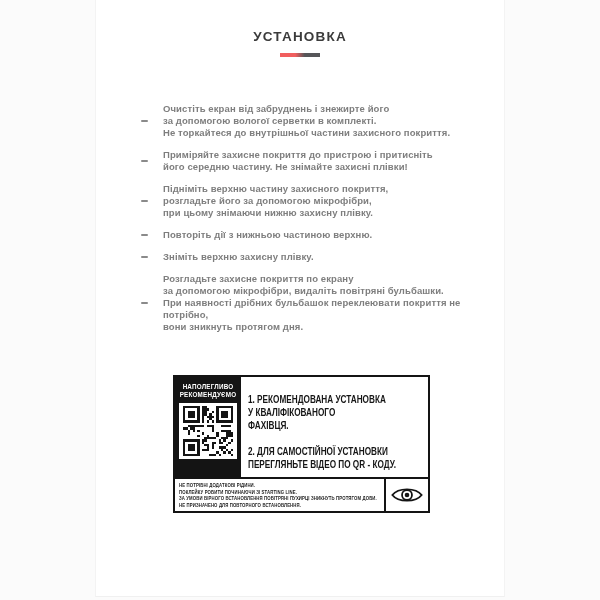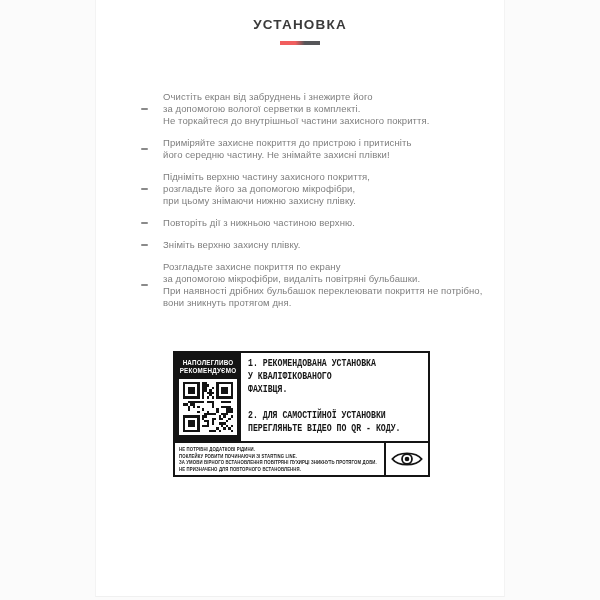--- a/index.html
+++ b/index.html
@@ -1,35 +1,35 @@
 <!DOCTYPE html>
 <html><head>
 <meta charset="utf-8">
 <style>
   html,body{margin:0;padding:0;width:600px;height:600px;background:#fbfbfb;overflow:hidden;}
   body{font-family:"Liberation Sans", sans-serif;}
   .card{position:relative;width:410px;height:597px;margin:0 auto;background:#fff;
         border-left:1px solid #f3f3f3;border-right:1px solid #f3f3f3;border-bottom:1px solid #f0f0f0;box-sizing:border-box;}
-  .title{margin:0;padding-top:17px;text-align:center;font-size:13.5px;font-weight:700;
+  .title{margin:0;padding-top:29px;text-align:center;font-size:13.5px;font-weight:700;
          letter-spacing:1.2px;color:#3b3b3b;}
   .title-underline{width:40px;height:4px;margin:9px auto 0;
          background:linear-gradient(90deg,#f15e5e 0%,#f15e5e 38%,#565659 62%,#565659 100%);}
   .steps{list-style:none;margin:46px 0 0;padding:0 0 0 45px;}
-  .step{display:flex;align-items:center;margin-bottom:10px;}
+  .step{display:flex;align-items:center;margin-bottom:10px;font-weight:bold;}
   .dash{flex:0 0 7px;width:7px;height:2px;background:#8a8a8a;border-radius:1px;margin-right:15px;}
   .step-text{white-space:pre-line;font-size:9.5px;line-height:12px;color:#7e7e7e;letter-spacing:0.1px;}
   
   .rec-box{margin:42px 0 0 77px;width:257px;box-sizing:border-box;border:2px solid #141414;background:#fff;}
   .rec-top{display:flex;}
   .rec-left{flex:0 0 66px;background:#141414;padding:3px;box-sizing:border-box;}
   .badge{color:#fff;font-size:6.3px;font-weight:700;text-align:center;line-height:8px;
          white-space:pre-line;padding:3px 0 4px;letter-spacing:0.2px;}
   .qr-box{width:58px;height:56px;background:#fff;margin:0 auto;display:flex;align-items:center;justify-content:center;}
   .qr-box svg{width:50px;height:50px;}
-  .rec-right{flex:1;padding:4px 2px 6px 7px;overflow:hidden;font-family:Liberation Mono, monospace;}
+  .rec-right{flex:1;padding:16px 2px 6px 7px;overflow:hidden;}
   .rec-point{margin:0;font-size:10px;font-weight:700;color:#161616;line-height:13px;
          white-space:pre-line;transform:scaleX(0.82);transform-origin:left top;width:122%;}
   .rec-point + .rec-point{margin-top:13px;}
   .rec-bottom{display:flex;border-top:2px solid #141414;min-height:31px;}
   .notes{flex:1;padding:3px 0 3px 4px;overflow:hidden;}
   .note-line{font-size:5.5px;font-weight:700;color:#1c1c1c;line-height:6.6px;letter-spacing:0.15px;
          transform:scaleX(0.78);transform-origin:left top;width:128%;white-space:nowrap;}
   .eye-cell{flex:0 0 42px;border-left:2px solid #141414;display:flex;align-items:center;justify-content:center;}
 </style>
 </head>

